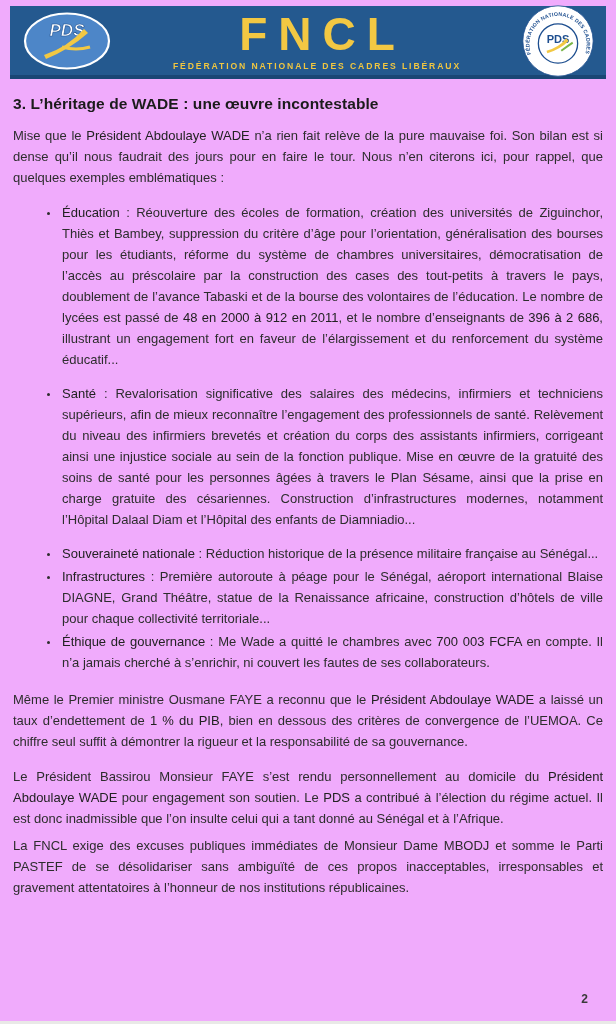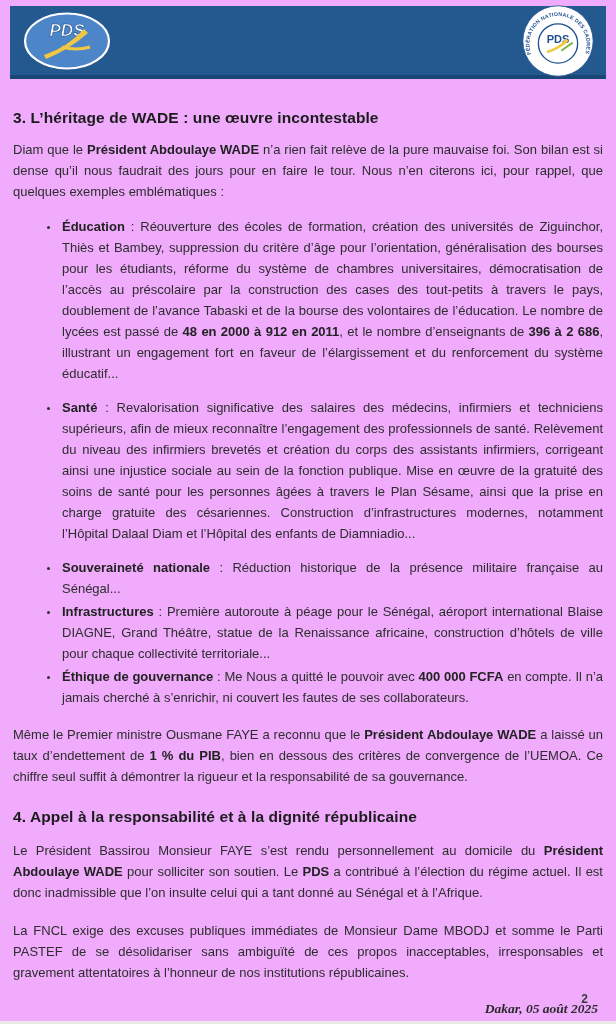--- a/index.html
+++ b/index.html
@@ -19,30 +19,30 @@
   .fncl-title {
     color:#f2c843; font-size:46px; font-weight:800; line-height:1;
     letter-spacing:11px; margin-top:1px; text-indent:11px;
   }
   .fncl-sub {
     color:#f0c640; font-size:8.6px; font-weight:700; letter-spacing:1.9px;
     margin-top:4px; white-space:nowrap;
   }
   .logo-left svg, .seal svg { display:block; }
   
-  .content { position:absolute; top:93px; left:13px; right:13px; }
+  .content { position:absolute; top:79px; left:13px; right:13px; }
   .section-heading {
     font-size:15.5px; font-weight:700; color:#1b1b1b;
     margin:16px 0 0 0; letter-spacing:0.1px;
   }
   .para {
     font-size:13px; line-height:21px; text-align:justify;
     margin:12px 0 0 0;
   }
-  .para b, .achievements b { font-weight:700; color:#222; }
+  .para b, .achievements b { font-weight:400; color:#222; }
   .achievements {
     margin:14px 0 12px 0; padding-left:47px;
     list-style:disc outside;
   }
   .achievements li {
     font-size:13px; line-height:21px; text-align:justify;
     padding-left:2px;
   }
   .achievements li::marker { font-size:10px; color:#2d2d2d; }
   .li-gap   { margin-bottom:13px; }
@@ -66,55 +66,57 @@
 
     <div class="logo-left">
       <svg width="90" height="60" viewBox="0 0 90 60">
         <ellipse cx="45" cy="30" rx="42" ry="27.5" fill="#4d86c8" stroke="#ffffff" stroke-width="2.2"></ellipse>
         <text x="45" y="25" text-anchor="middle" font-size="17" font-weight="800" font-style="italic" fill="#ffffff" stroke="#1d4e8f" stroke-width="0.6">PDS</text>
         <path d="M66 22 Q48 38 24 48 L22 44 Q46 36 62 18 Z" fill="#f2c843"></path>
         <path d="M40 36 Q54 40 68 36" stroke="#f2c843" stroke-width="3.2" fill="none"></path>
       </svg>
     </div>
 
+    <div class="banner-center">
+      <div class="fncl-title">FNCL</div>
+      <div class="fncl-sub">FÉDÉRATION NATIONALE DES CADRES LIBÉRAUX</div>
+    </div>
 
     <div class="seal">
       <svg width="72" height="72" viewBox="0 0 88 88">
         <circle cx="44" cy="44" r="43" fill="#ffffff" stroke="#1d4e8f" stroke-width="1"></circle>
         <path id="sealArc" d="M 11 60 A 35 35 0 1 1 77 60" fill="none"></path>
         <text font-size="6.4" font-weight="700" fill="#1d4e8f" letter-spacing="0.3">
           <textPath href="#sealArc">FÉDÉRATION NATIONALE DES CADRES LIBÉRAUX • FNCL •</textPath>
         </text>
         <circle cx="44" cy="47" r="24" fill="#ffffff" stroke="#1d4e8f" stroke-width="1.6"></circle>
         <text x="44" y="47" text-anchor="middle" font-size="13.5" font-weight="800" fill="#1d4e8f">PDS</text>
         <path d="M57 44 Q47 54 31 59 L30 56 Q45 52 54 41 Z" fill="#f2c843"></path>
         <path d="M48 56 Q56 50 62 46" stroke="#7ab648" stroke-width="2.4" fill="none"></path>
       </svg>
     </div>
   </div>
 
   <div class="content">
 
     <div class="section-heading">3. L’héritage de WADE : une œuvre incontestable</div>
 
-    <p class="para"><span>Diam que le </span><b>Président Abdoulaye WADE</b><span> n’a rien fait relève de la pure mauvaise foi. Son bilan est si dense qu’il nous faudrait des jours pour en faire le tour. Nous n’en citerons ici, pour rappel, que quelques exemples emblématiques :</span></p>
+    <p class="para"><span>Mise que le </span><b>Président Abdoulaye WADE</b><span> n’a rien fait relève de la pure mauvaise foi. Son bilan est si dense qu’il nous faudrait des jours pour en faire le tour. Nous n’en citerons ici, pour rappel, que quelques exemples emblématiques :</span></p>
 
     <ul class="achievements">
       <li class="li-gap"><b>Éducation</b><span> : Réouverture des écoles de formation, création des universités de Ziguinchor, Thiès et Bambey, suppression du critère d’âge pour l’orientation, généralisation des bourses pour les étudiants, réforme du système de chambres universitaires, démocratisation de l’accès au préscolaire par la construction des cases des tout-petits à travers le pays, doublement de l’avance Tabaski et de la bourse des volontaires de l’éducation. Le nombre de lycées est passé de </span><b>48 en 2000 à 912 en 2011</b><span>, et le nombre d’enseignants de </span><b>396 à 2 686</b><span>, illustrant un engagement fort en faveur de l’élargissement et du renforcement du système éducatif...</span></li>
       <li class="li-gap"><b>Santé</b><span> : Revalorisation significative des salaires des médecins, infirmiers et techniciens supérieurs, afin de mieux reconnaître l’engagement des professionnels de santé. Relèvement du niveau des infirmiers brevetés et création du corps des assistants infirmiers, corrigeant ainsi une injustice sociale au sein de la fonction publique. Mise en œuvre de la gratuité des soins de santé pour les personnes âgées à travers le Plan Sésame, ainsi que la prise en charge gratuite des césariennes. Construction d’infrastructures modernes, notamment l’Hôpital Dalaal Diam et l’Hôpital des enfants de Diamniadio...</span></li>
       <li class="li-tight"><b>Souveraineté nationale</b><span> : Réduction historique de la présence militaire française au Sénégal...</span></li>
       <li class="li-tight"><b>Infrastructures</b><span> : Première autoroute à péage pour le Sénégal, aéroport international Blaise DIAGNE, Grand Théâtre, statue de la Renaissance africaine, construction d’hôtels de ville pour chaque collectivité territoriale...</span></li>
-      <li><b>Éthique de gouvernance</b><span> : Me Nous a quitté le pouvoir avec </span><b>400 000 FCFA</b><span> en compte. Il n’a jamais cherché à s’enrichir, ni couvert les fautes de ses collaborateurs.</span></li>
+      <li><b>Éthique de gouvernance</b><span> : Me Wade a quitté le chambres avec </span><b>700 003 FCFA</b><span> en compte. Il n’a jamais cherché à s’enrichir, ni couvert les fautes de ses collaborateurs.</span></li>
     </ul>
 
     <p class="para" style="margin-top:16px"><span>Même le Premier ministre Ousmane FAYE a reconnu que le </span><b>Président Abdoulaye WADE</b><span> a laissé un taux d’endettement de </span><b>1 % du PIB</b><span>, bien en dessous des critères de convergence de l’UEMOA. Ce chiffre seul suffit à démontrer la rigueur et la responsabilité de sa gouvernance.</span></p>
 
-    <div class="section-heading" style="margin-top:21px">4. Appel à la responsabilité et à la dignité républicaine</div>
 
-    <p class="para" style="margin-top:14px"><span>Le Président Bassirou Monsieur FAYE s’est rendu personnellement au domicile du </span><b>Président Abdoulaye WADE</b><span> pour solliciter son soutien. Le </span><b>PDS</b><span> a contribué à l’élection du régime actuel. Il est donc inadmissible que l’on insulte celui qui a tant donné au Sénégal et à l’Afrique.</span></p>
+    <p class="para" style="margin-top:14px"><span>Le Président Bassirou Monsieur FAYE s’est rendu personnellement au domicile du </span><b>Président Abdoulaye WADE</b><span> pour engagement son soutien. Le </span><b>PDS</b><span> a contribué à l’élection du régime actuel. Il est donc inadmissible que l’on insulte celui qui a tant donné au Sénégal et à l’Afrique.</span></p>
 
-    <p class="para" style="margin-top:17px"><span>La FNCL exige des excuses publiques immédiates de Monsieur Dame MBODJ et somme le Parti PASTEF de se désolidariser sans ambiguïté de ces propos inacceptables, irresponsables et gravement attentatoires à l’honneur de nos institutions républicaines.</span></p>
+    <p class="para" style="margin-top:6px"><span>La FNCL exige des excuses publiques immédiates de Monsieur Dame MBODJ et somme le Parti PASTEF de se désolidariser sans ambiguïté de ces propos inacceptables, irresponsables et gravement attentatoires à l’honneur de nos institutions républicaines.</span></p>
 
-    <div class="dateline">Dakar, 05 août 2025</div>
   </div>
 
   <div class="page-number">2</div>
 </div>
 
 </body></html>

